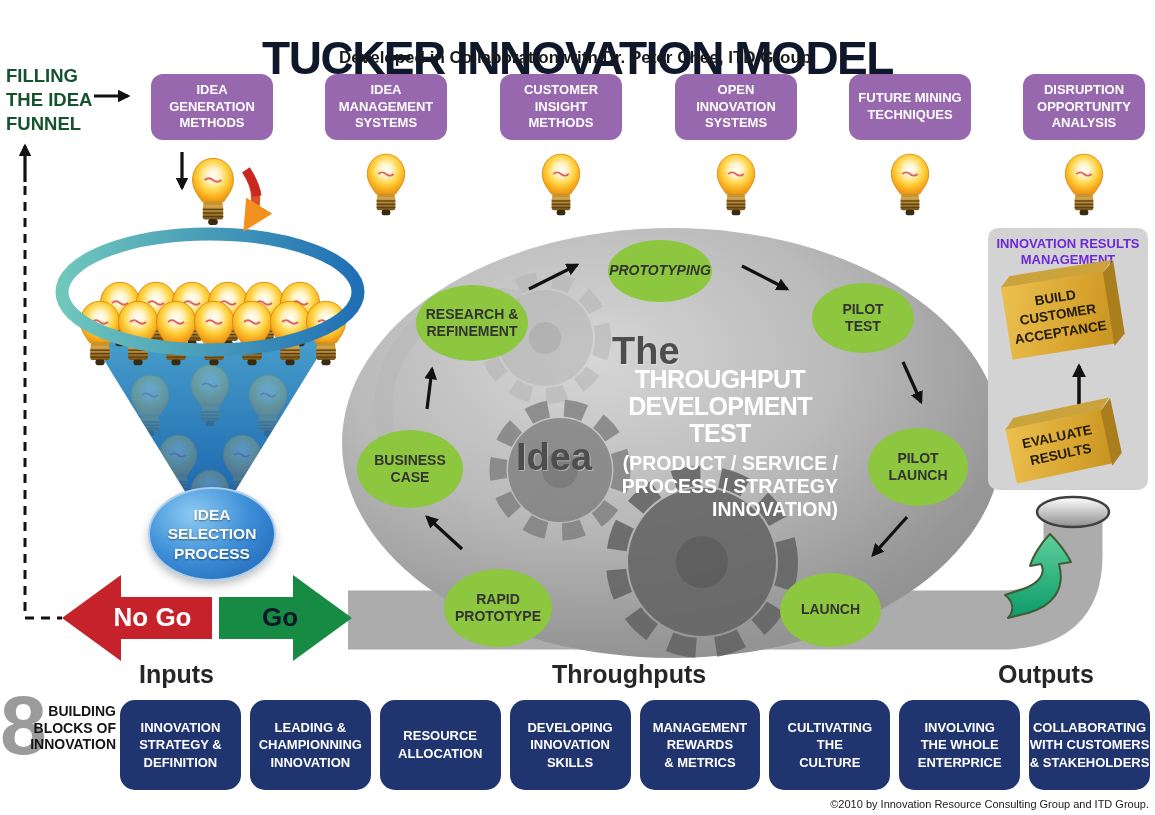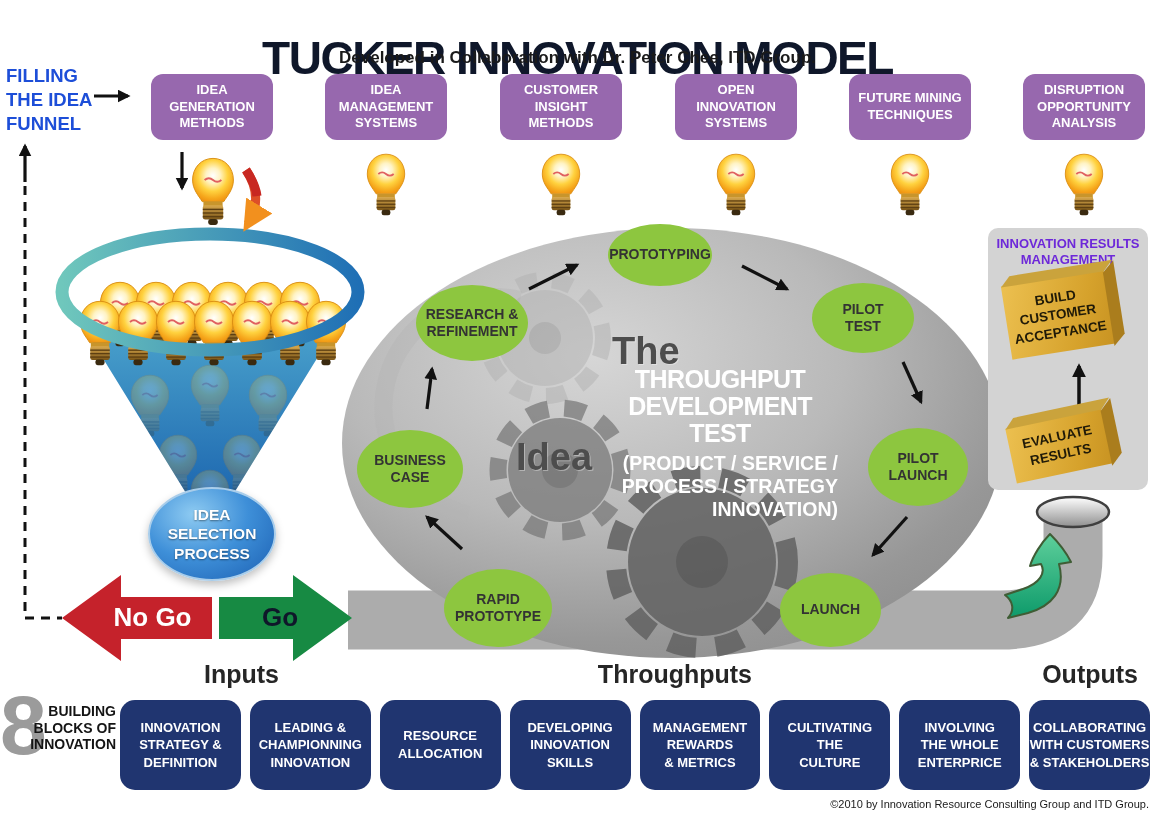--- a/index.html
+++ b/index.html
@@ -8,31 +8,31 @@
   .abs{position:absolute;}
   .pre{white-space:pre-line;}
   .ctr{display:flex;align-items:center;justify-content:center;text-align:center;}
 
   
   .title{top:0;left:0;width:100%;text-align:center;font-size:46px;font-weight:800;
          letter-spacing:-1.5px;color:#0f172a;}
   .subtitle{top:48px;left:0;width:100%;text-align:center;font-size:17px;font-weight:600;color:#1a1a1a;}
 
   
-  .fill-label{left:6px;top:64px;font-size:18.5px;font-weight:800;line-height:1.3;color:#1d4ed8;}
+  .fill-label{left:6px;top:64px;font-size:18.5px;font-weight:800;line-height:1.3;color:#14532d;}
 
   
   .pbox{top:74px;width:122px;height:66px;background:var(--color-purple,#9768ae);border-radius:12px;
         color:#fff;font-weight:700;font-size:13px;line-height:1.3;}
   .p0{left:151px}.p1{left:325px}.p2{left:500px}.p3{left:675px}.p4{left:849px}.p5{left:1023px}
 
   
   .stage{background:var(--color-stage_green,#8dc63f);border-radius:50%;color:#333;
          font-weight:800;font-size:14px;line-height:1.25;}
-  .st-prototyping{left:608px;top:224px;width:104px;height:62px;}
+  .st-prototyping{left:608px;top:240px;width:104px;height:62px;font-style:italic;}
   .st-research{left:416px;top:285px;width:112px;height:76px;}
   .st-pilot-test{left:812px;top:283px;width:102px;height:70px;}
   .st-pilot-launch{left:868px;top:428px;width:100px;height:78px;}
   .st-launch{left:780px;top:573px;width:101px;height:74px;}
   .st-rapid{left:444px;top:569px;width:108px;height:78px;}
   .st-business{left:357px;top:430px;width:106px;height:78px;}
 
   
   .emboss{color:#4d4d4d;font-weight:800;text-shadow:1px 1px 0 rgba(255,255,255,.35);}
   .fw{color:#fff;font-weight:800;}
@@ -48,21 +48,21 @@
   .sel-oval{left:148px;top:487px;width:124px;height:90px;border-radius:50%;
             background:radial-gradient(ellipse at 35% 28%, #8ecbf2 0%, #3e8fd8 48%, #1b5fb2 100%);
             border:2px solid #a9cdea;box-shadow:0 4px 8px rgba(0,0,0,.25);
             color:#fff;font-weight:800;font-size:15.5px;line-height:1.25;
             text-shadow:0 1px 2px rgba(0,0,0,.45);}
 
   .nogo-label{left:100px;top:602px;width:105px;font-size:26px;font-weight:800;color:#fff;text-align:center;}
   .go-label{left:230px;top:602px;width:100px;font-size:26px;font-weight:800;color:#0f172a;text-align:center;}
 
   
-  .sect{font-size:25px;font-weight:800;color:#262626;text-align:right;}
+  .sect{font-size:25px;font-weight:800;color:#262626;text-align:left;}
   .sect-in{left:139px;top:660px;width:140px;}
   .sect-thr{left:552px;top:660px;width:200px;}
   .sect-out{left:998px;top:660px;width:140px;}
 
   
   .results{left:988px;top:228px;width:160px;height:262px;background:#d3d3d3;border-radius:10px;}
   .res-title{left:0;top:8px;width:100%;text-align:center;font-size:13px;font-weight:800;
              color:#6d28d9;line-height:1.25;}
   .gold{background:linear-gradient(110deg,#ecc050,#d6a22c 70%,var(--color-gold,#c89322));
         font-weight:800;font-size:13.5px;color:#201a08;line-height:1.3;}

